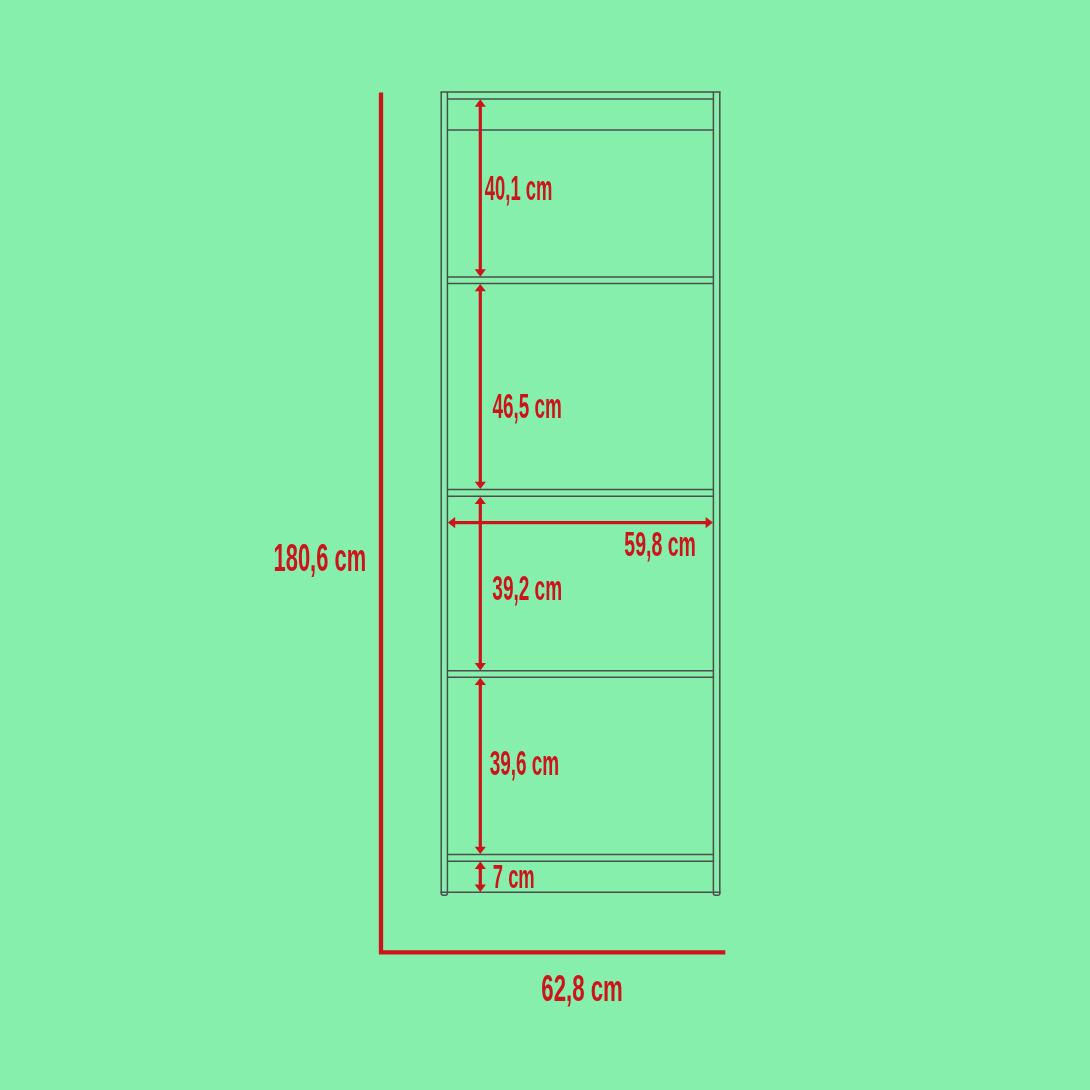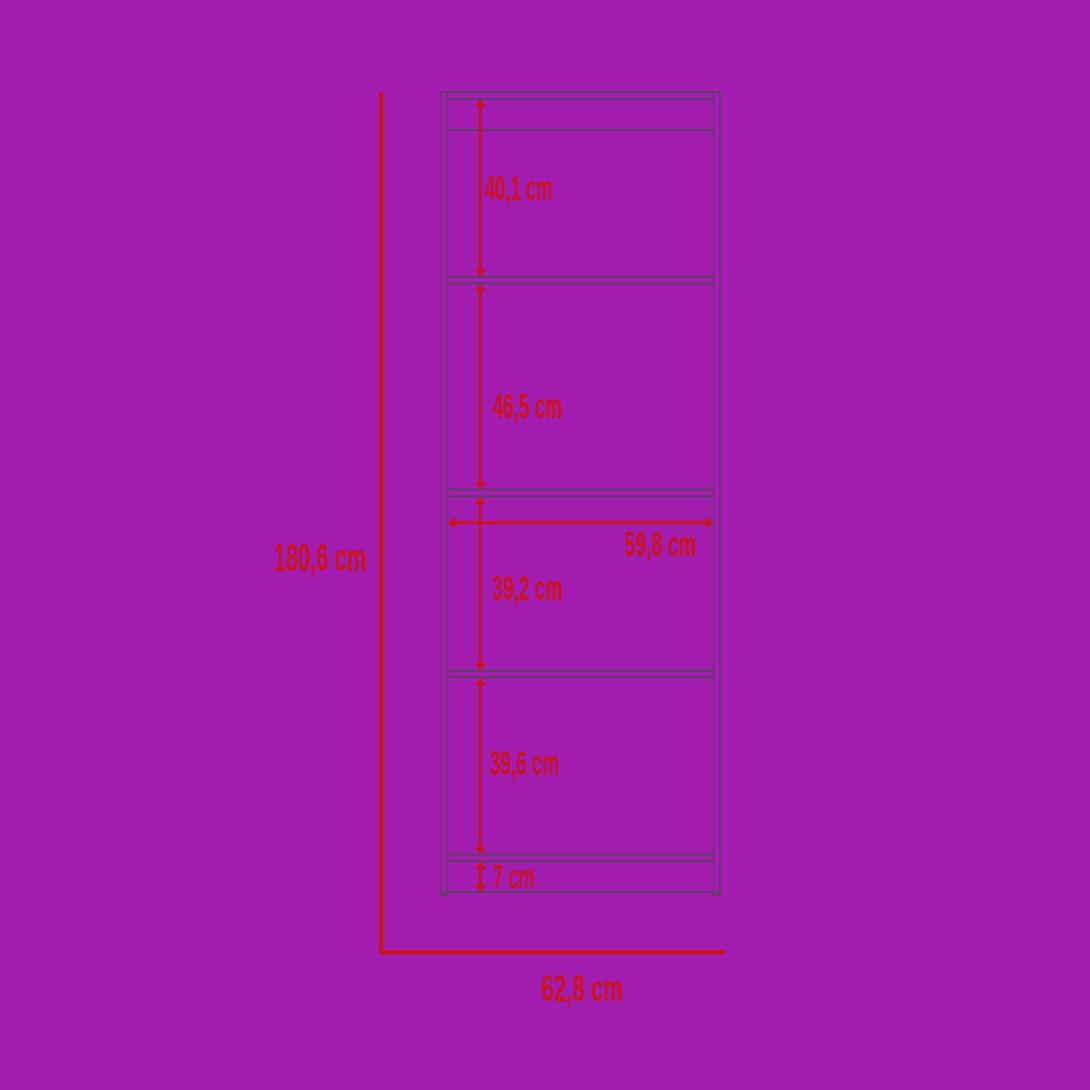--- a/index.html
+++ b/index.html
@@ -1,16 +1,16 @@
 <!DOCTYPE html>
 <html><head>
 <meta charset="utf-8">
 <style>
   html,body{margin:0;padding:0;background:#ffffff;}
-  #canvas{position:relative;width:1090px;height:1090px;background:#a21caf;overflow:hidden;}
+  #canvas{position:relative;width:1090px;height:1090px;background:#86efac;overflow:hidden;}
   svg{position:absolute;left:0;top:0;}
   text{font-family:"Liberation Sans",sans-serif;font-weight:bold;fill:#cc151b;}
 </style>
 </head>
 <body>
 <div id="canvas">
 <svg width="1090" height="1090" viewBox="0 0 1090 1090">
 
   <g stroke="#4d4d4d" stroke-width="1.5" fill="none">
 

